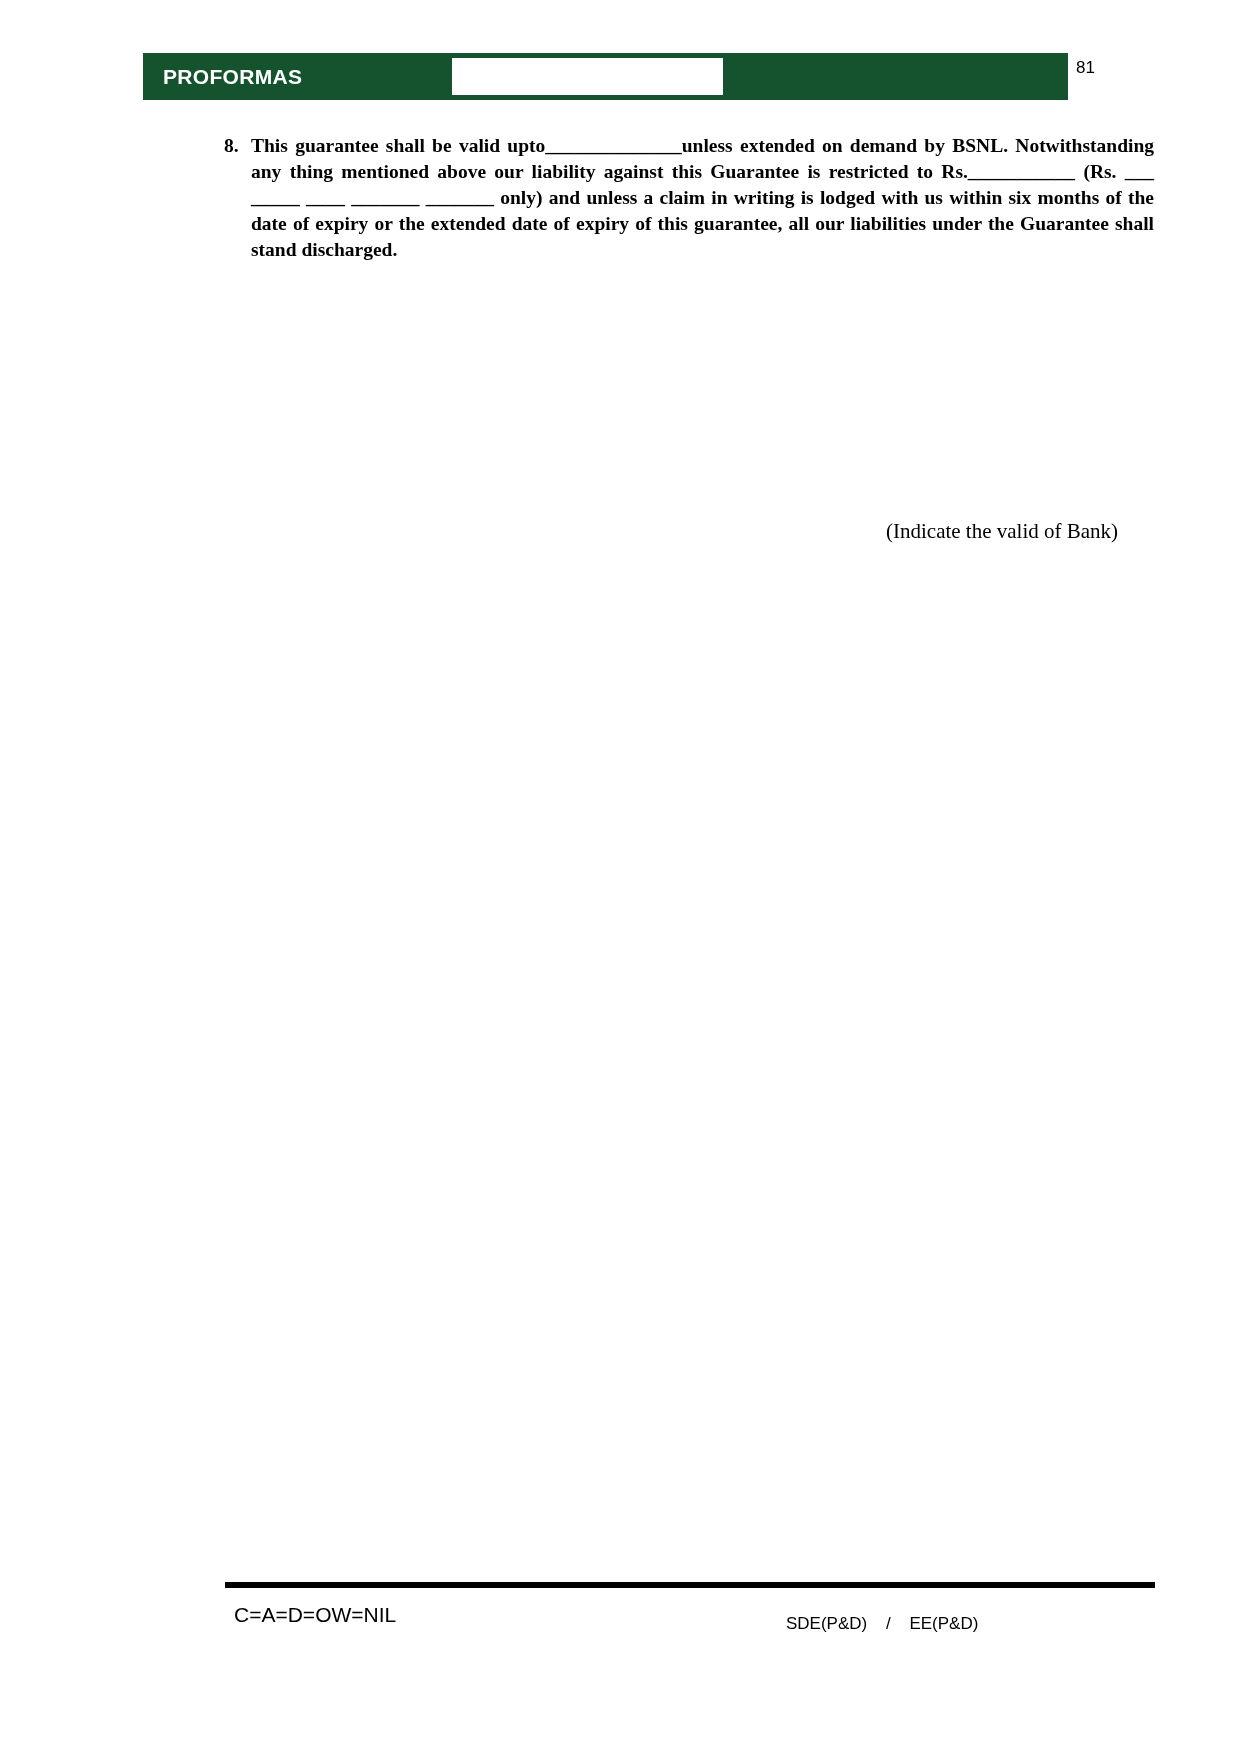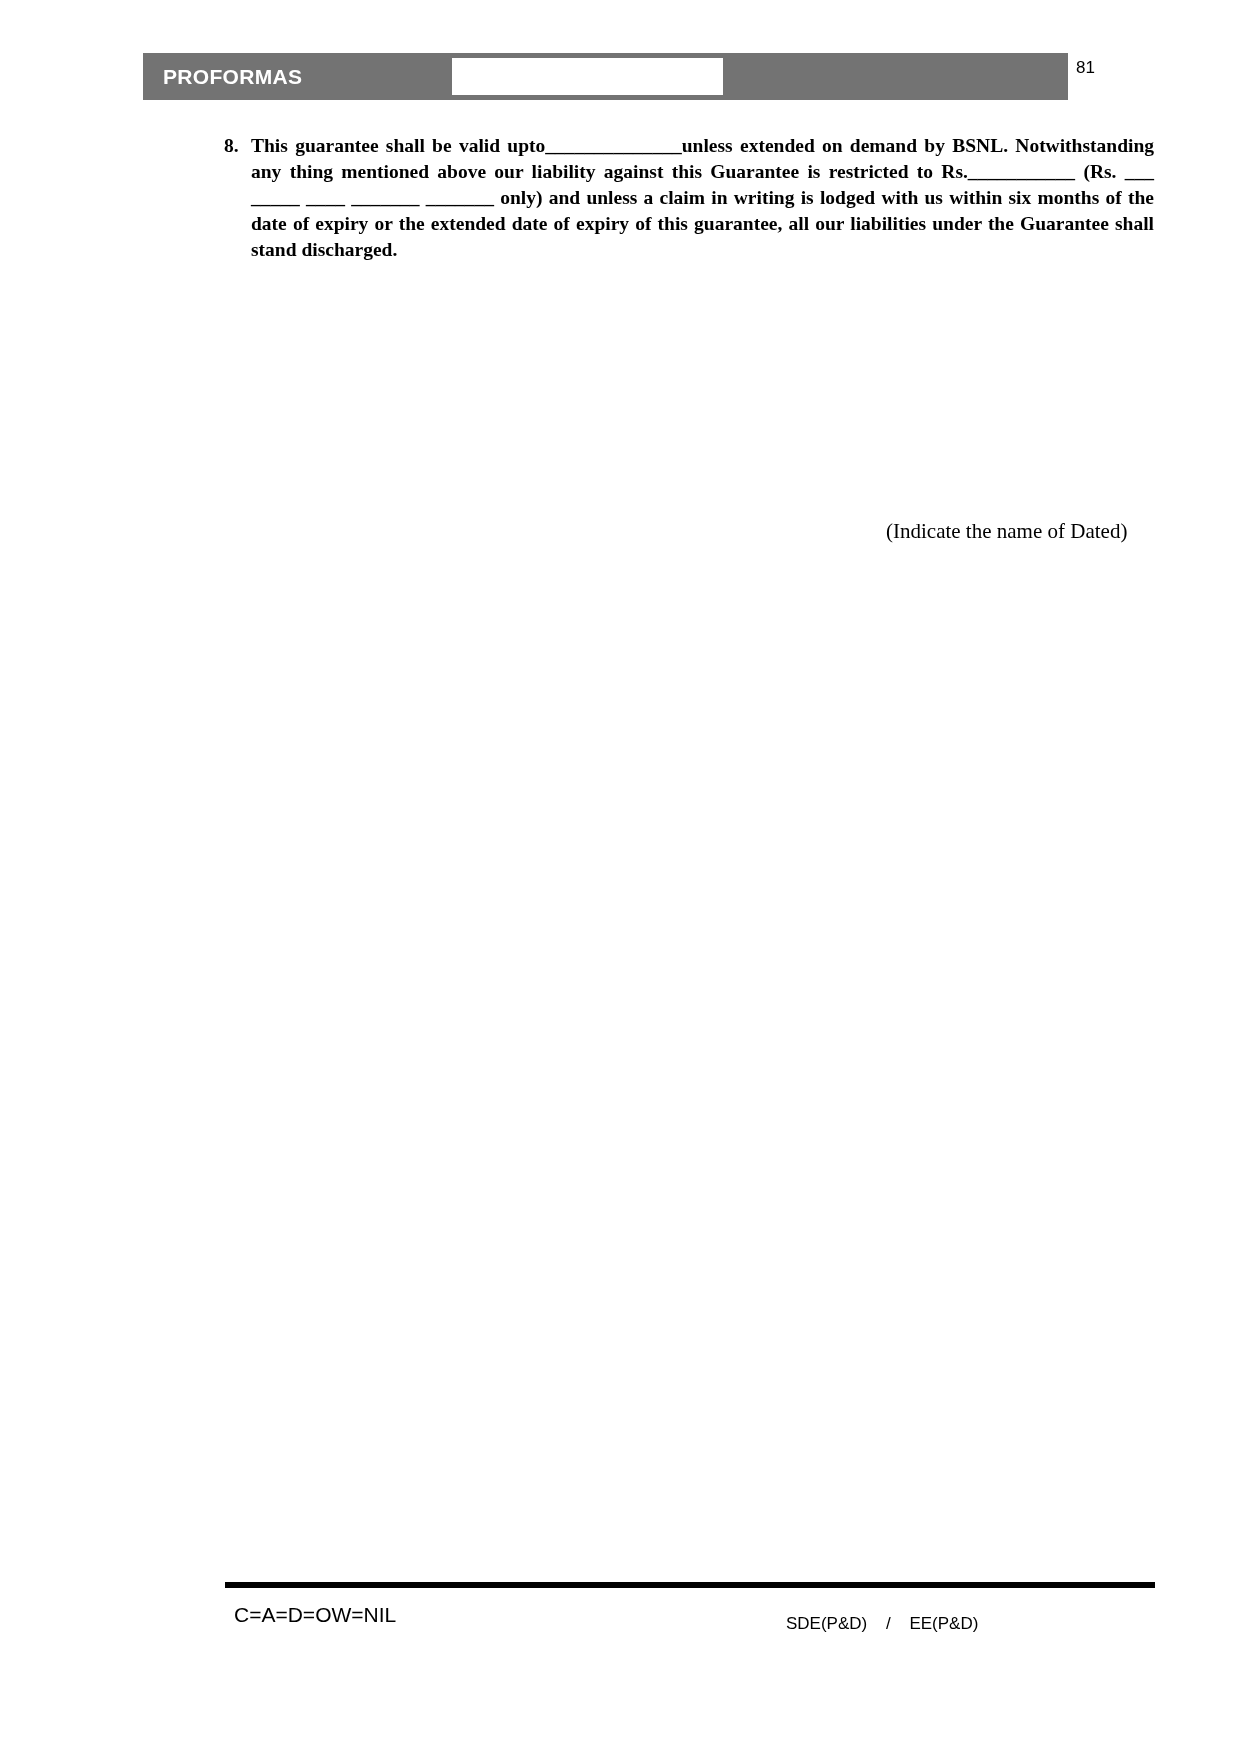--- a/index.html
+++ b/index.html
@@ -23,21 +23,21 @@
     height: 1754px;
   }
 
   
   .header-band {
     position: absolute;
     left: 143px;
     top: 53px;
     width: 925px;
     height: 47px;
-    background: #737373;
+    background: #14532d;
     display: flex;
     align-items: center;
   }
   .header-left {
     color: #ffffff;
     font-family: "Liberation Sans", sans-serif;
     font-weight: bold;
     font-size: 21px;
     margin-left: 20px;
     letter-spacing: 0.3px;
@@ -165,21 +165,21 @@
     <span class="header-left">PROFORMAS</span>
     <div class="header-blank"></div>
   </div>
   <div class="page-number">81</div>
 
   <div class="clause">
     <div class="clause-num">8.</div>
     <div class="clause-text">This guarantee shall be valid upto______________unless extended on demand by BSNL. Notwithstanding any thing mentioned above our liability against this Guarantee is restricted to Rs.___________ (Rs. ___ _____ ____ _______ _______ only) and unless a claim in writing is lodged with us within six months of the date of expiry or the extended date of expiry of this guarantee, all our liabilities under the Guarantee shall stand discharged.</div>
   </div>
 
-  <div class="bank-note">(Indicate the name of Dated)</div>
+  <div class="bank-note">(Indicate the valid of Bank)</div>
 
   <div class="footer-rule"></div>
   <div class="footer-left">C=A=D=OW=NIL</div>
   <div class="footer-right">
     <span>SDE(P&amp;D)</span>
     <span class="footer-sep">/</span>
     <span>EE(P&amp;D)</span>
   </div>
 
 </div>

